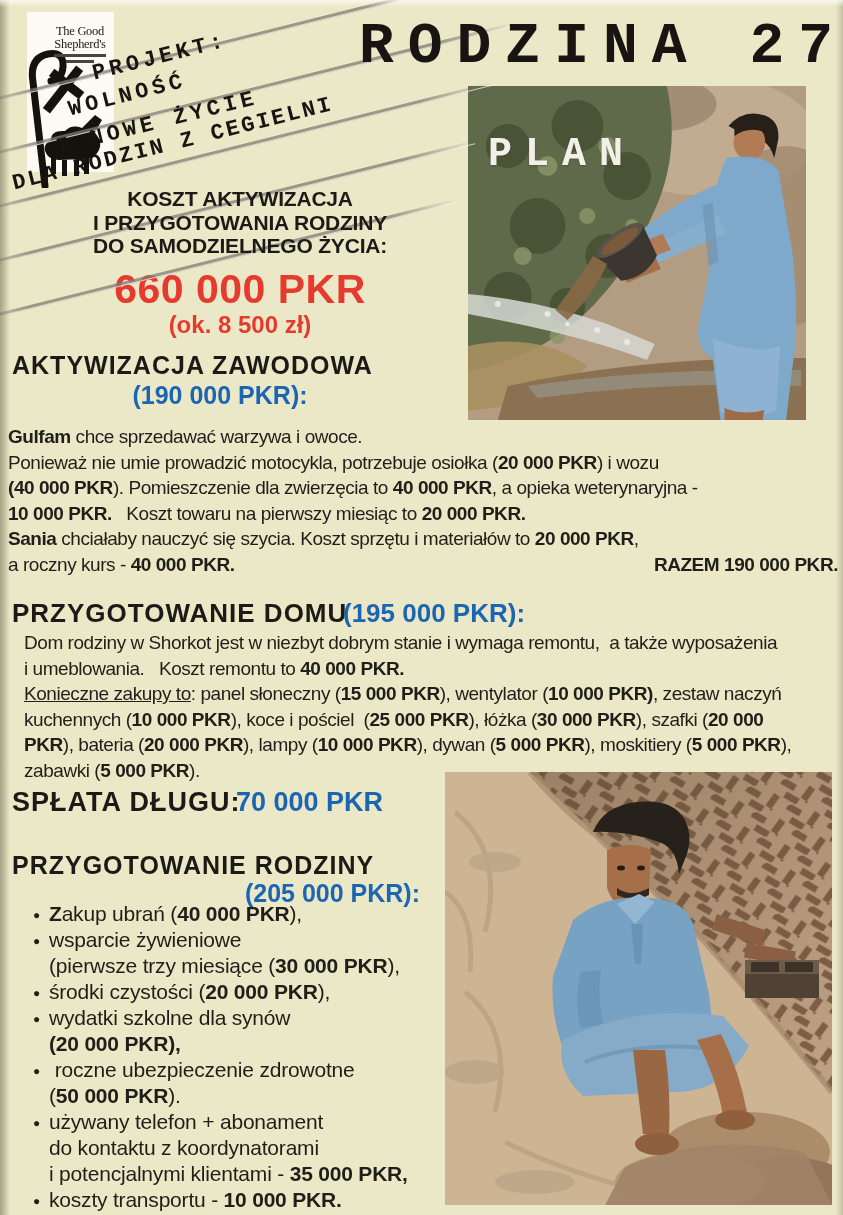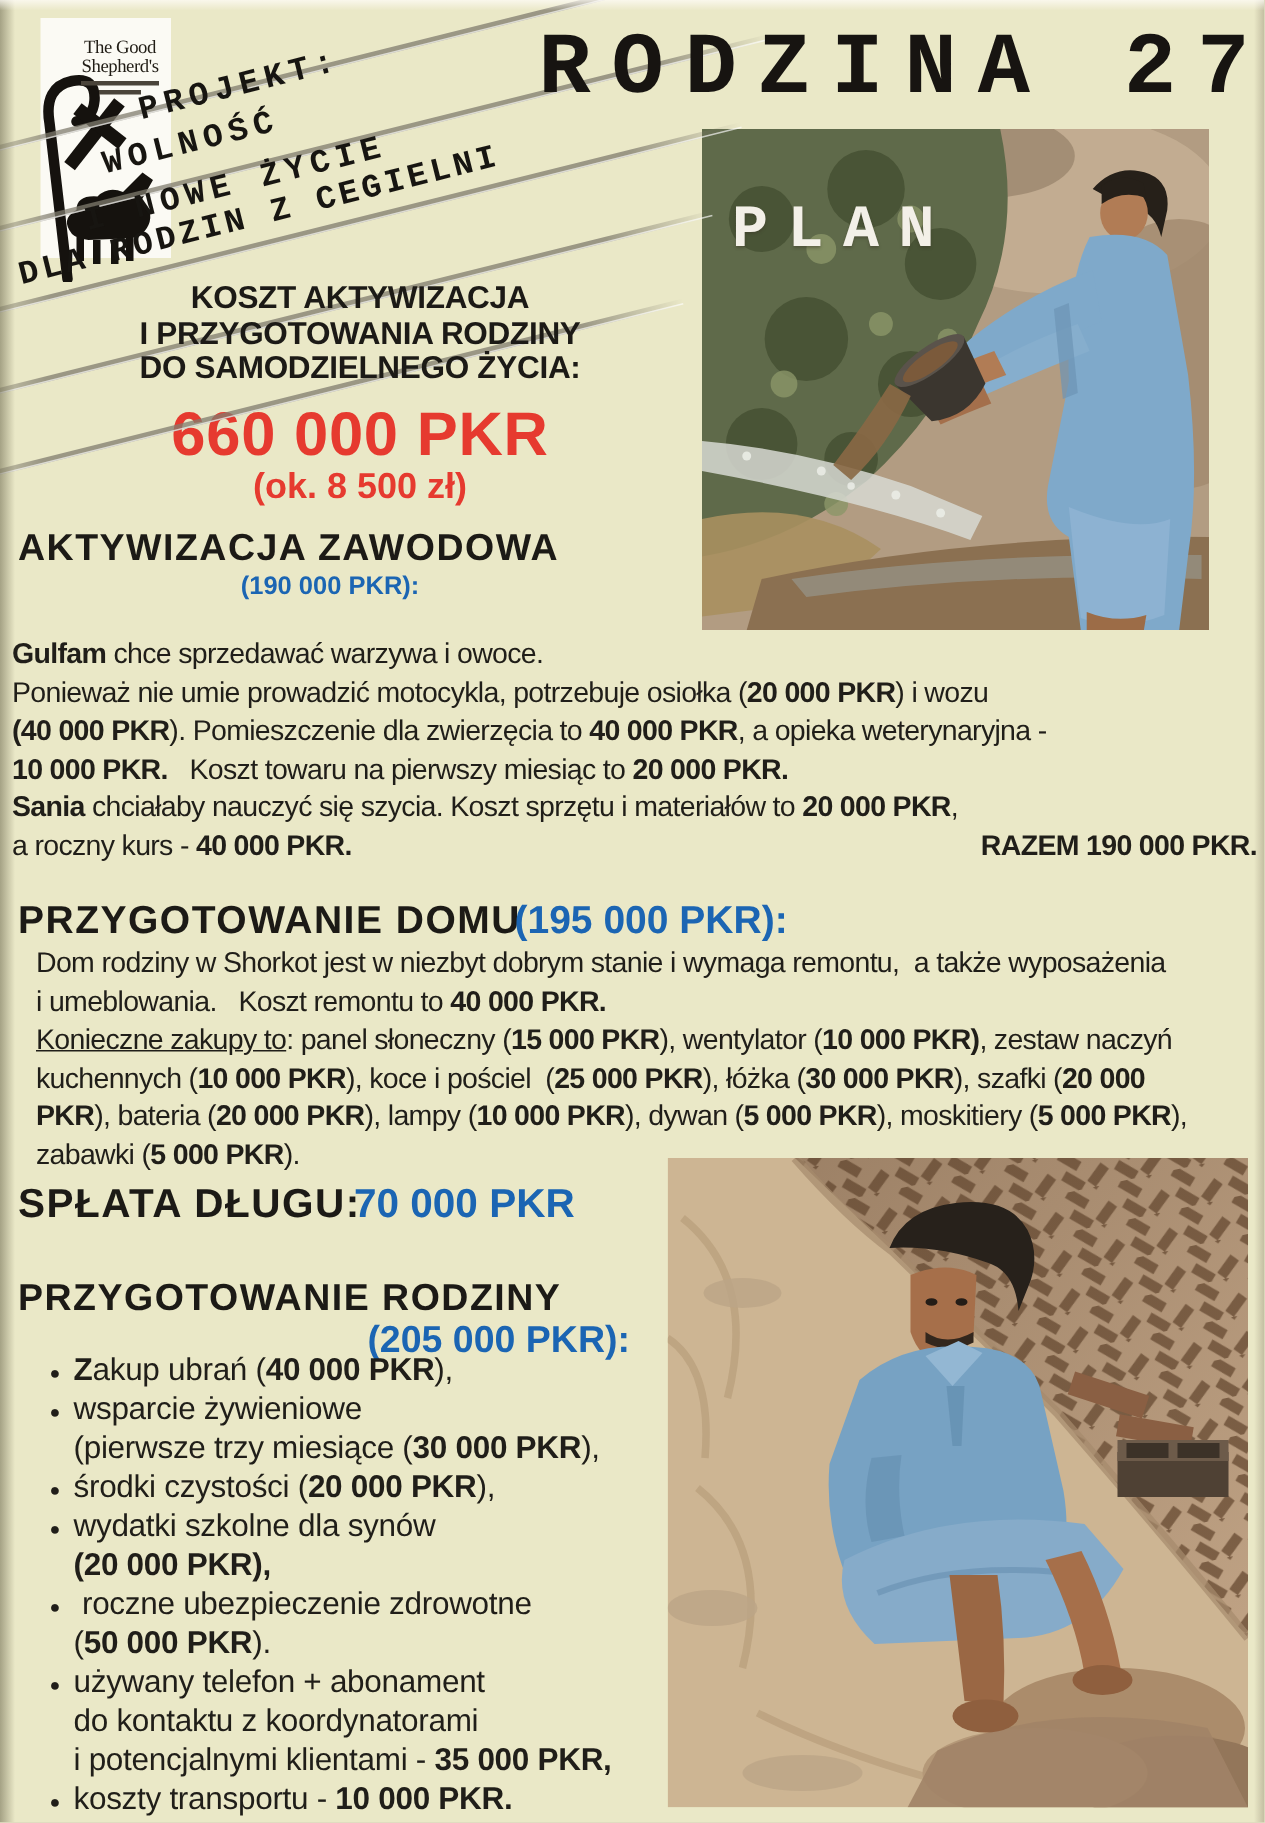--- a/index.html
+++ b/index.html
@@ -48,21 +48,21 @@
   .cost-header{position:absolute;left:40px;top:187px;width:400px;text-align:center;z-index:5;
                font-weight:bold;font-size:21px;line-height:23.5px;letter-spacing:-.2px;color:#1c1a16;}
   .total-pkr{position:absolute;left:40px;top:266px;width:400px;text-align:center;
              font-weight:bold;font-size:41px;letter-spacing:.5px;}
   .total-pln{position:absolute;left:40px;top:311px;width:400px;text-align:center;
              font-weight:bold;font-size:24px;}
   
   .sec-title{position:absolute;font-weight:bold;color:#1c1a16;letter-spacing:1px;white-space:pre;z-index:5;}
   .sec-amount{position:absolute;font-weight:bold;white-space:pre;z-index:5;}
   .t-akt{left:12px;top:351px;font-size:25px;}
-  .a-akt{left:40px;top:381px;width:360px;text-align:center;font-size:17px;}
+  .a-akt{left:40px;top:381px;width:360px;text-align:center;font-size:25px;}
   .t-dom{left:12px;top:598px;font-size:26px;}
   .a-dom{left:343px;top:598px;font-size:26px;}
   .t-spl{left:12px;top:787px;font-size:27px;}
   .a-spl{left:236px;top:787px;font-size:27px;}
   .t-rod{left:12px;top:851px;font-size:25px;}
   .a-rod{left:0;top:879px;width:420px;text-align:right;font-size:25px;}
   
   .par{position:absolute;left:8px;width:830px;font-size:19px;line-height:25.6px;
        letter-spacing:-.45px;color:#201e19;z-index:5;}
   .p1{top:424px;}

